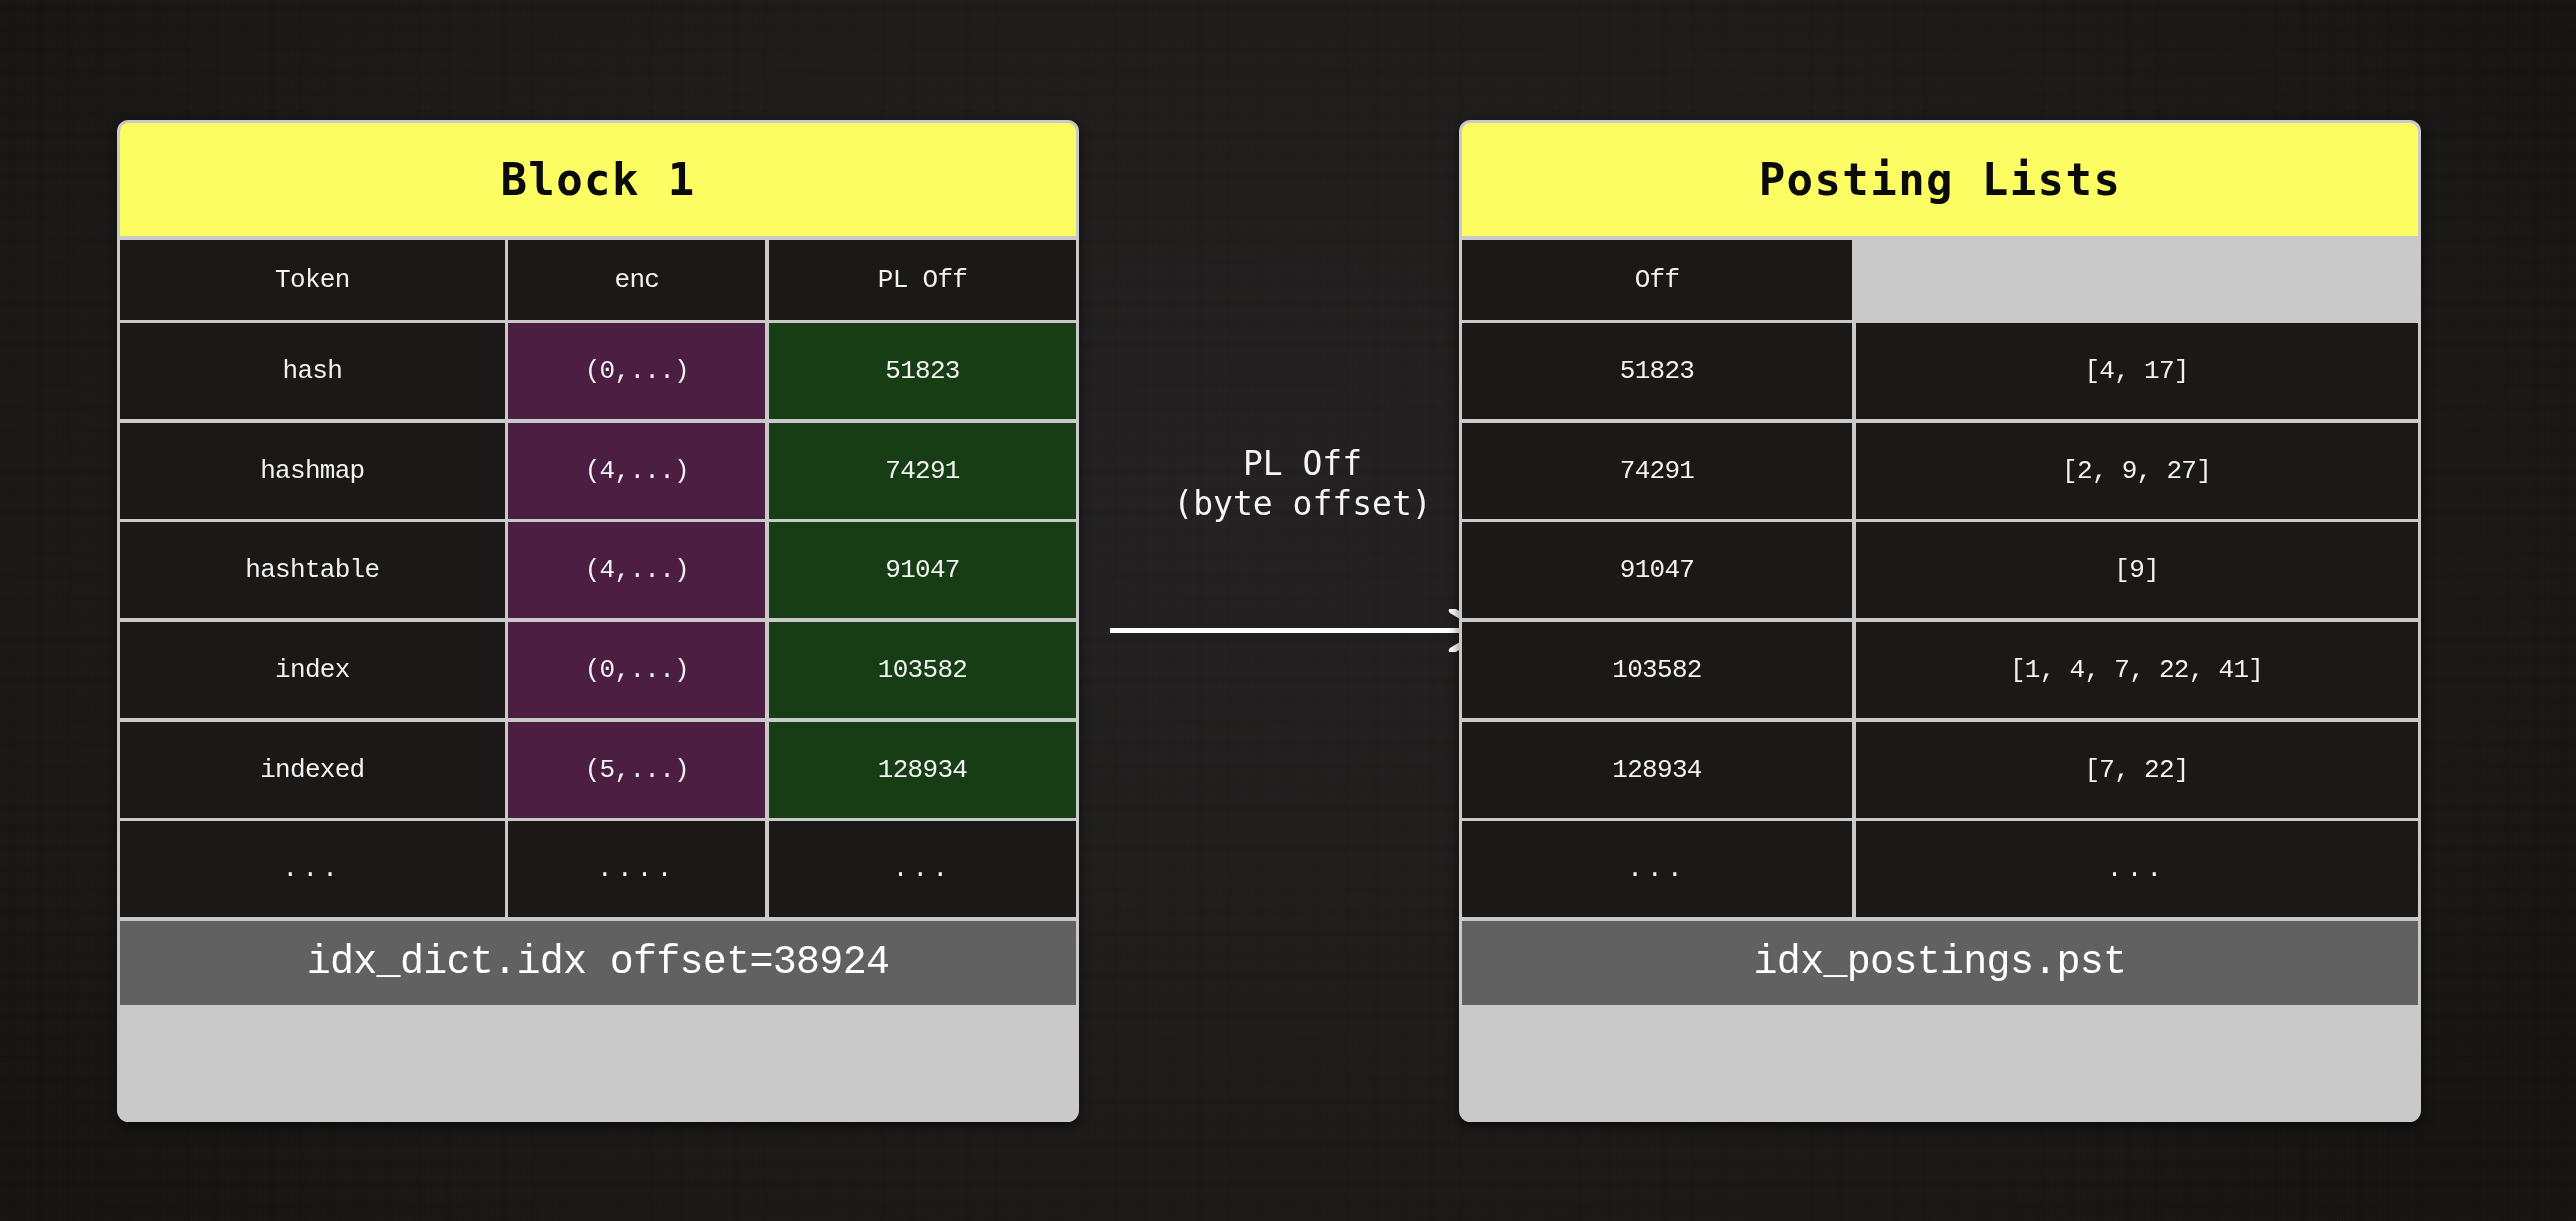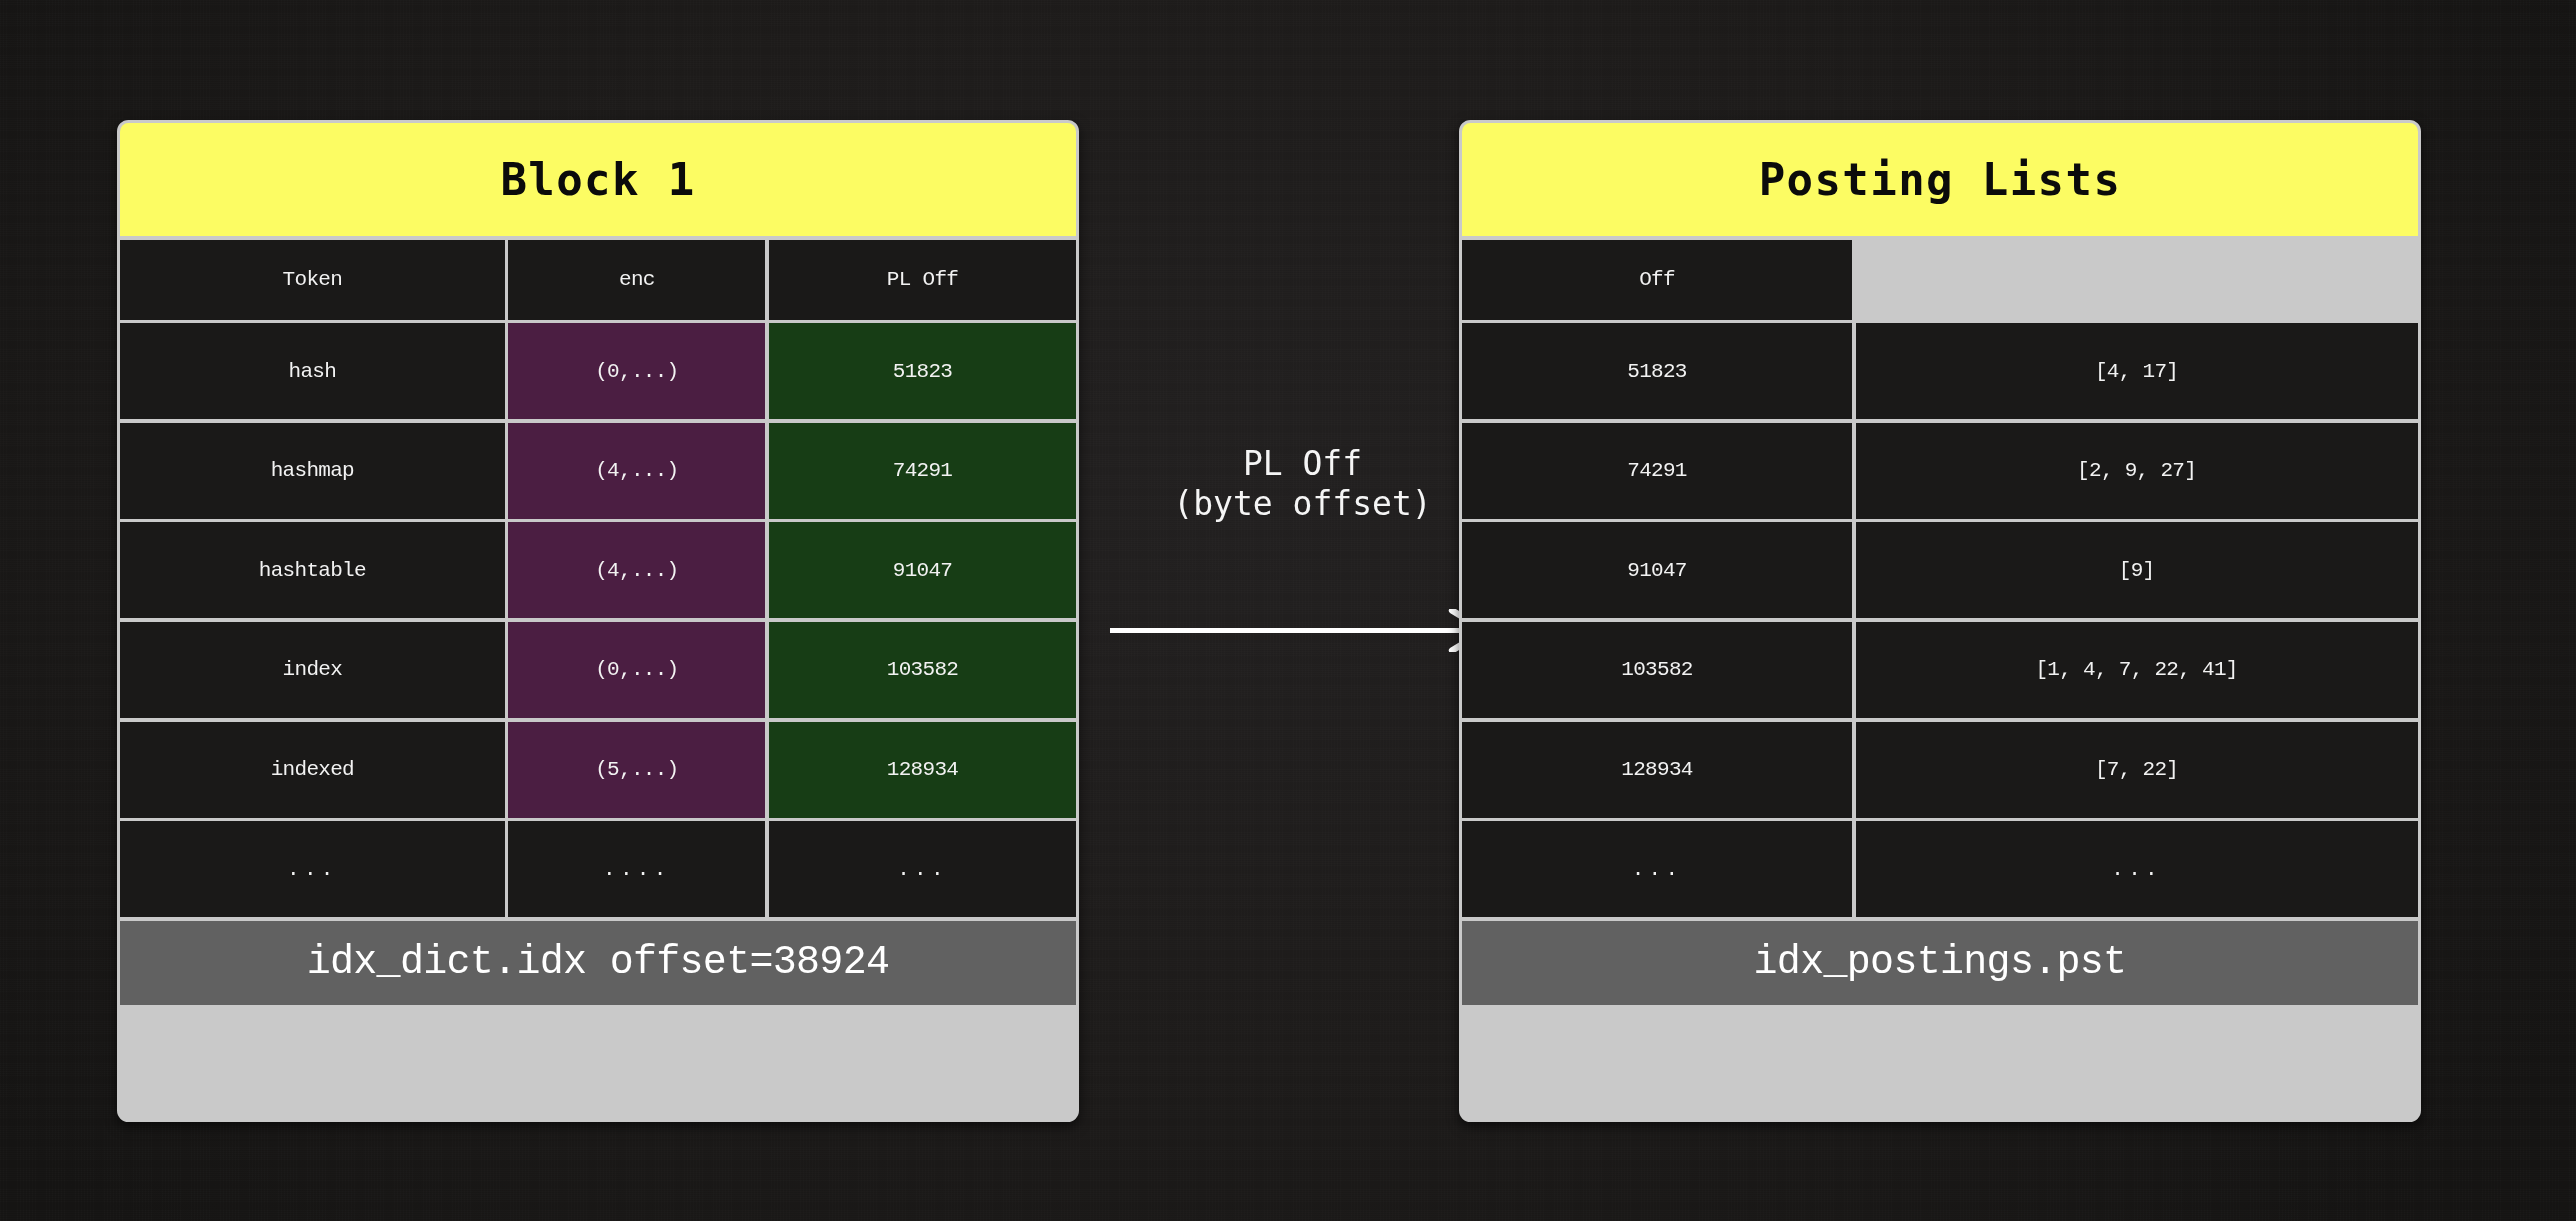--- a/index.html
+++ b/index.html
@@ -60,21 +60,21 @@
     gap: 3.6px;
     margin-top: 3.6px;
   }
   .cell {
     box-sizing: border-box;
     background: #1a1918;
     color: #f2f2f2;
     display: flex;
     align-items: center;
     justify-content: center;
-    font-size: 21px;
+    font-size: 26px;
     font-family: "Liberation Mono", "DejaVu Sans Mono", monospace;
     letter-spacing: -0.7px;
     white-space: nowrap;
   }
   .row.head .cell { height: 80px; }
   .row.body .cell { height: 96px; }
   .row.dots .cell { height: 96px; letter-spacing: 4.3px; }
 
   .cell.enc    { background: #4b1e42; }
   .cell.offval { background: #173d15; }

